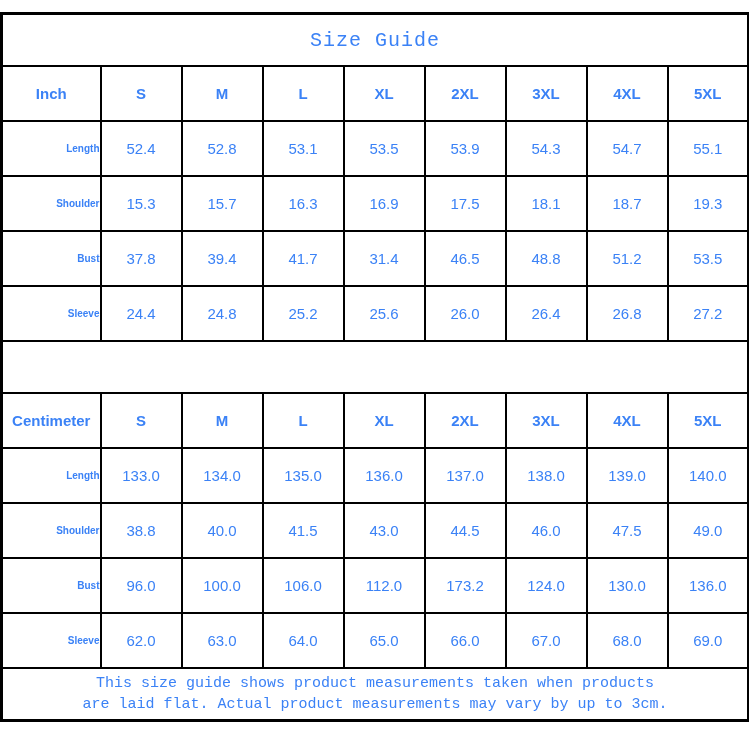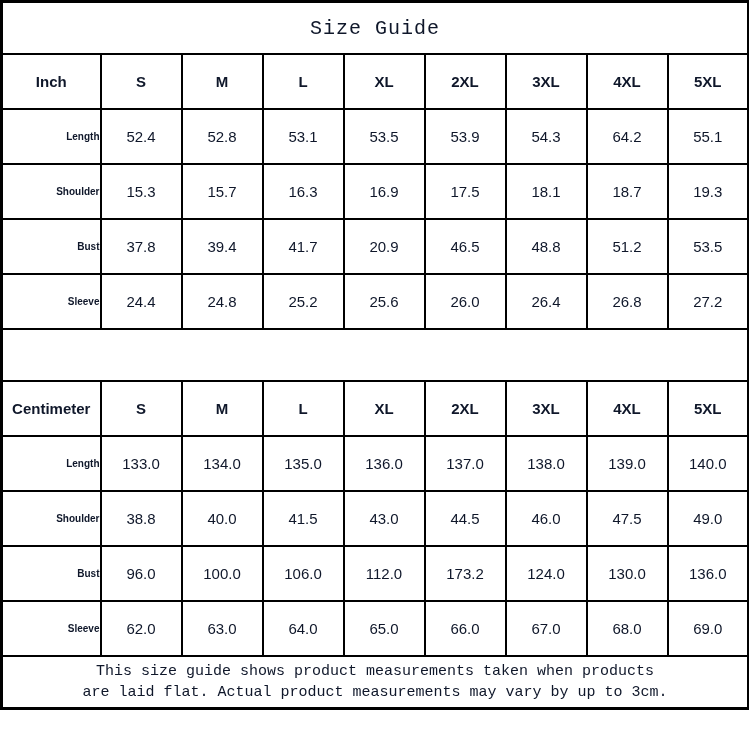--- a/index.html
+++ b/index.html
@@ -12,21 +12,22 @@
     height: 729px;
     background: #ffffff;
     box-sizing: border-box;
   }
   table.size-guide {
     width: 749px;
     height: 700px;
     border-collapse: collapse;
     table-layout: fixed;
     background: #ffffff;
-    color: #0f172a;
+    color: #3b82f6;
+    margin-top: 12px;
   }
   table.size-guide, table.size-guide td {
     border: 2px solid #000000;
   }
   table.size-guide {
     border-width: 3px;
   }
   td {
     text-align: center;
     vertical-align: middle;
@@ -106,42 +107,42 @@
   </tr>
 
   <tr>
     <td class="label-cell">Length</td>
     <td class="value-cell">52.4</td>
     <td class="value-cell">52.8</td>
     <td class="value-cell">53.1</td>
     <td class="value-cell">53.5</td>
     <td class="value-cell">53.9</td>
     <td class="value-cell">54.3</td>
-    <td class="value-cell">64.2</td>
+    <td class="value-cell">54.7</td>
     <td class="value-cell">55.1</td>
   </tr>
 
   <tr>
     <td class="label-cell">Shoulder</td>
     <td class="value-cell">15.3</td>
     <td class="value-cell">15.7</td>
     <td class="value-cell">16.3</td>
     <td class="value-cell">16.9</td>
     <td class="value-cell">17.5</td>
     <td class="value-cell">18.1</td>
     <td class="value-cell">18.7</td>
     <td class="value-cell">19.3</td>
   </tr>
 
   <tr>
     <td class="label-cell">Bust</td>
     <td class="value-cell">37.8</td>
     <td class="value-cell">39.4</td>
     <td class="value-cell">41.7</td>
-    <td class="value-cell">20.9</td>
+    <td class="value-cell">31.4</td>
     <td class="value-cell">46.5</td>
     <td class="value-cell">48.8</td>
     <td class="value-cell">51.2</td>
     <td class="value-cell">53.5</td>
   </tr>
 
   <tr>
     <td class="label-cell">Sleeve</td>
     <td class="value-cell">24.4</td>
     <td class="value-cell">24.8</td>

